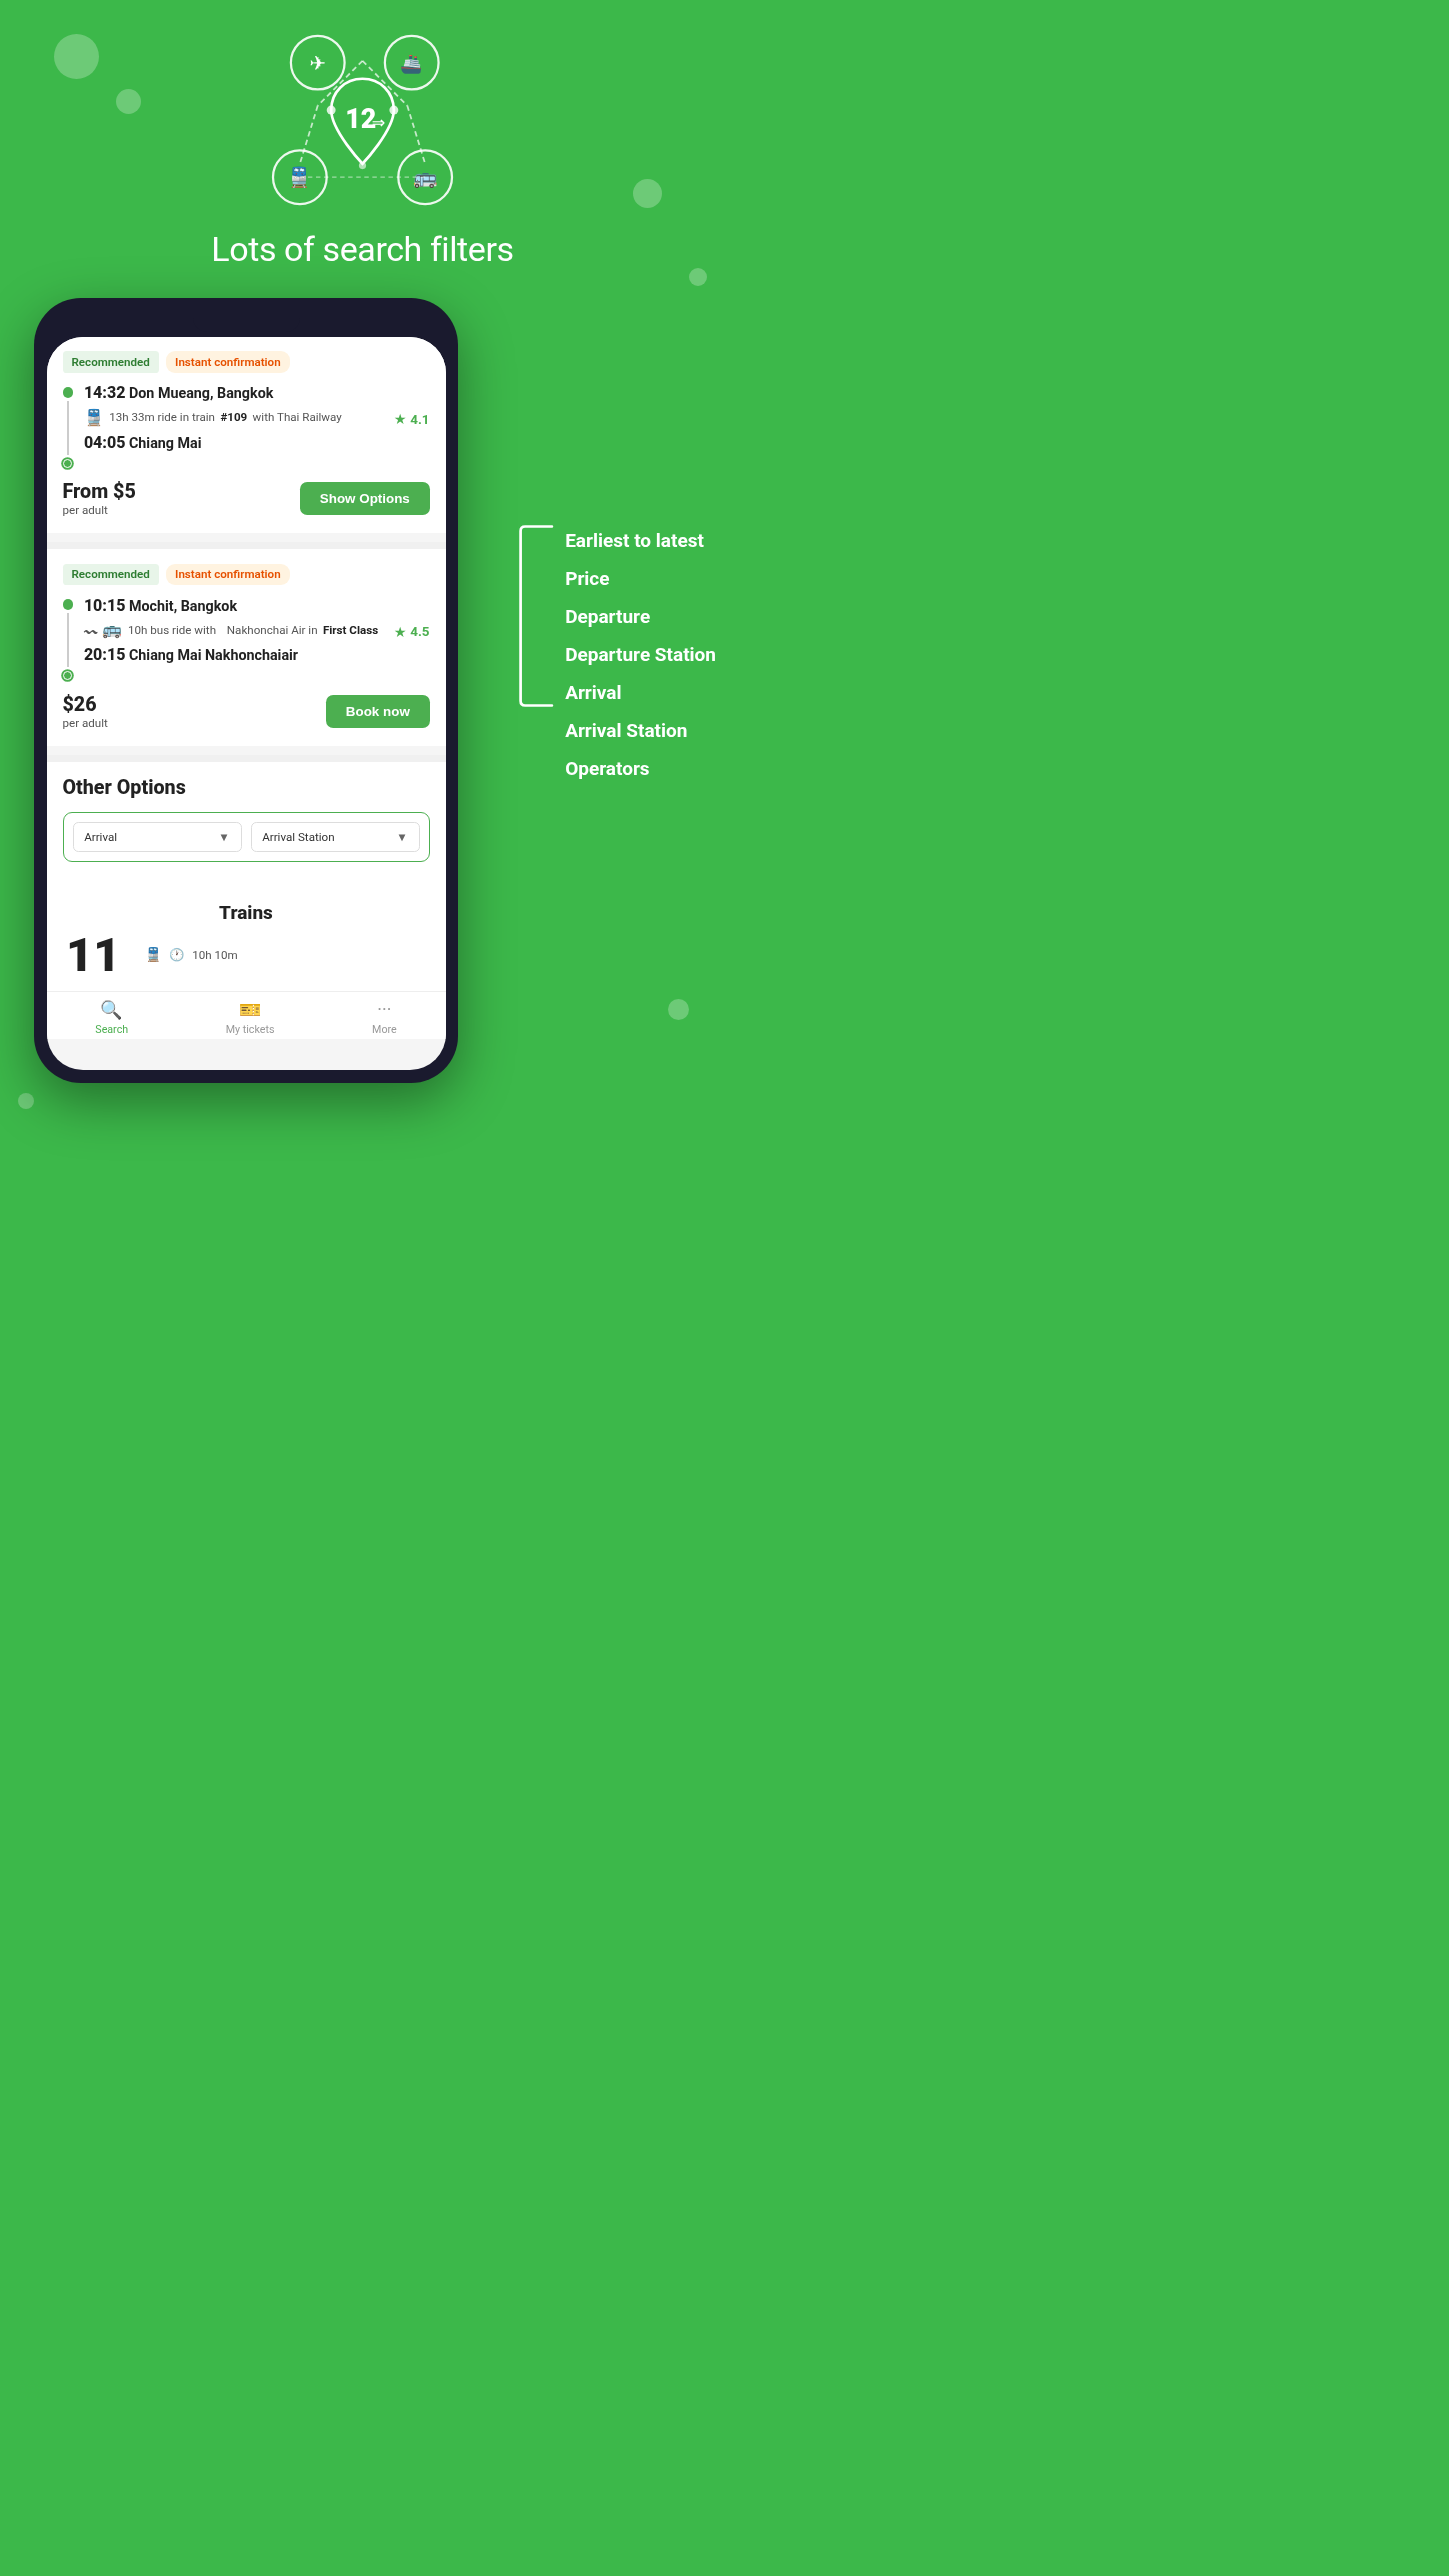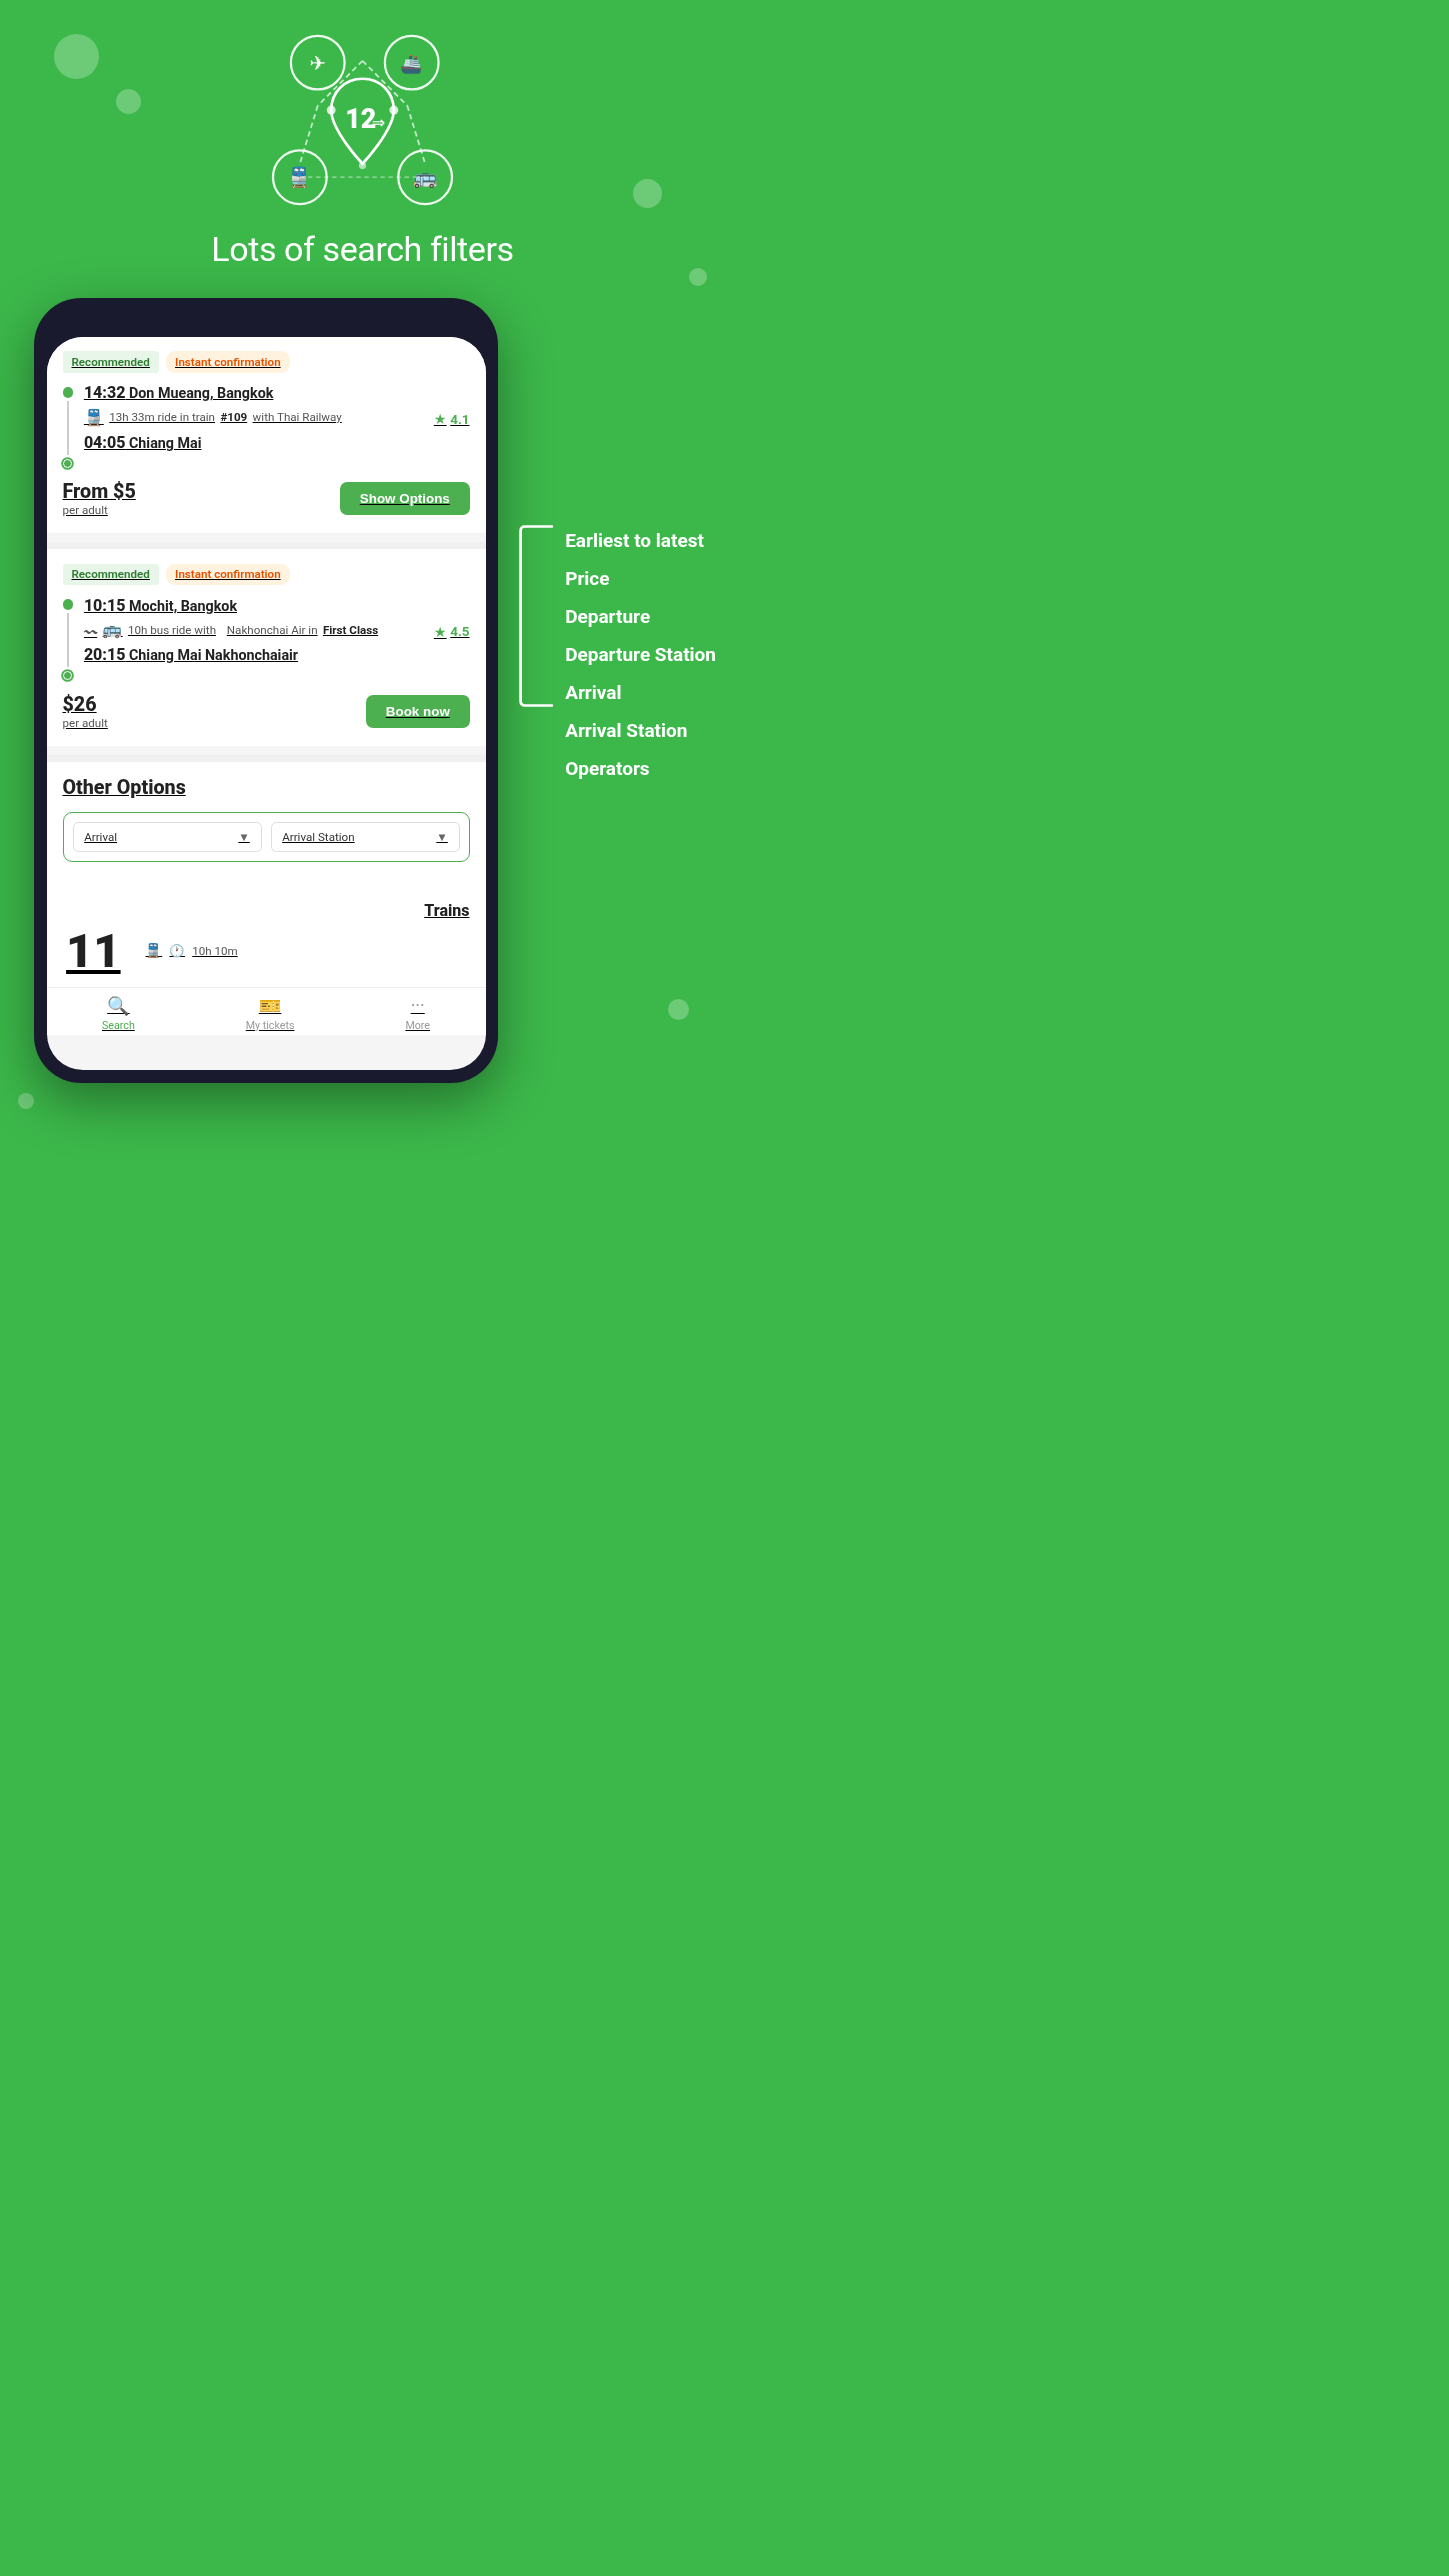--- a/index.html
+++ b/index.html
@@ -54,27 +54,26 @@
     .phone-wrapper {
       display: flex;
       justify-content: flex-start;
       align-items: flex-start;
       padding-left: 34px;
       position: relative;
       margin-top: 9px;
     }
 
     .phone-outer {
-      width: 464px;
+      width: 424px;
       background: #1a1a2e;
       border-radius: 47px;
       padding: 12.5px;
       box-shadow: 0 18px 54px rgba(0,0,0,0.4);
       position: relative;
-      text-decoration: underline;
     }
 
     .phone-notch {
       width: 107px;
       height: 21.5px;
       background: #1a1a2e;
       border-radius: 0 0 14.3px 14.3px;
       margin: 0 auto 5.4px;
       position: relative;
       z-index: 10;
@@ -279,23 +278,23 @@
       font-size: 10.7px;
     }
 
     
     .trains-section {
       background: white;
       padding: 12.5px 16px;
     }
 
     .trains-title {
-      font-size: 16px;
+      font-size: 19px;
       font-weight: 800;
-      text-align: right;
+      text-align: center;
       color: #222;
       margin-bottom: 7.2px;
     }
 
     .trains-count-row {
       display: flex;
       align-items: center;
       gap: 25px;
       padding: 0 3.6px;
     }

